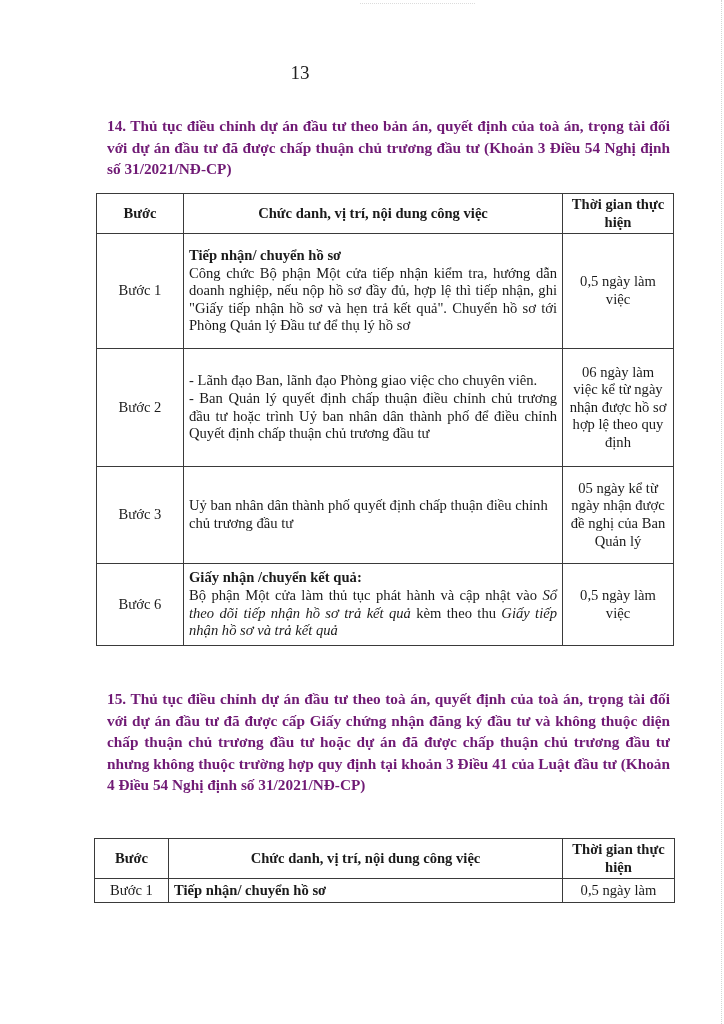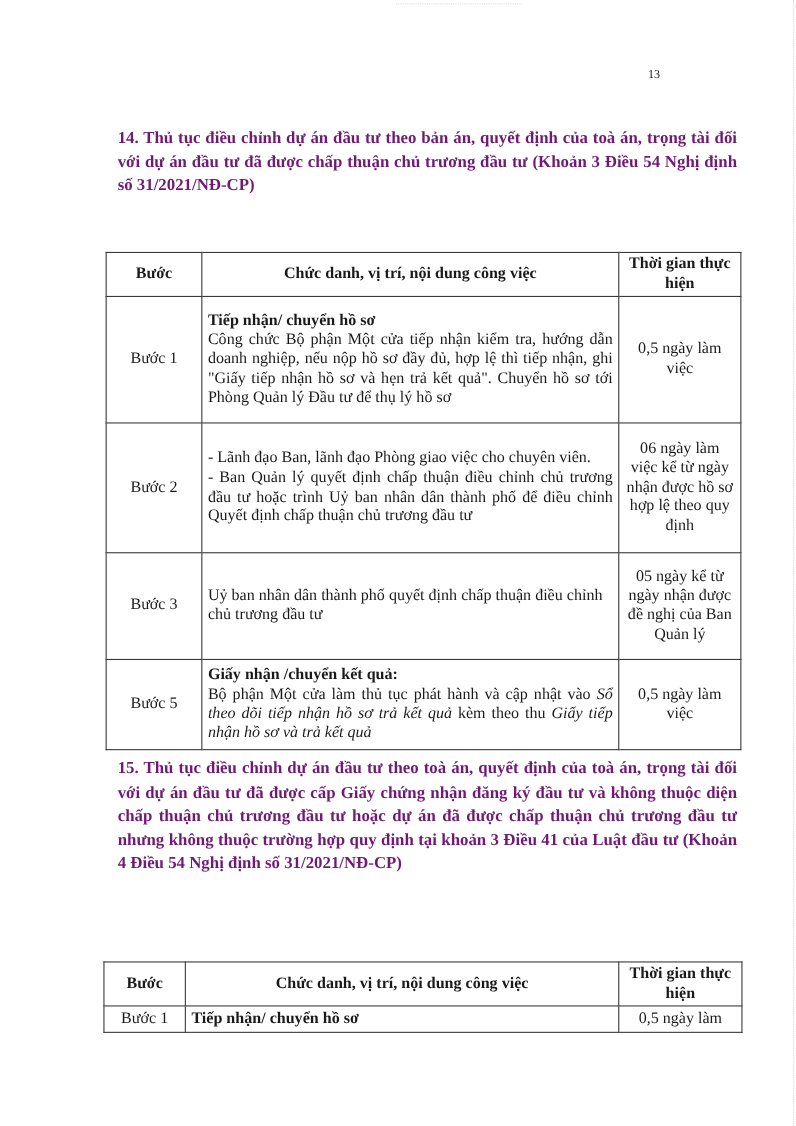--- a/index.html
+++ b/index.html
@@ -9,33 +9,33 @@
   }
   .edge-line {
     position: absolute; left: 721px; top: 0; width: 0; height: 1024px;
     border-left: 1px dotted #d4d4d4;
   }
   .top-noise {
     position: absolute; left: 360px; top: 3px; width: 115px; height: 0;
     border-top: 1px dotted #dcdcdc;
   }
   .page-number {
-    position: absolute; left: 0; width: 600px; top: 62px; text-align: right;
-    font-size: 11px; color: #222;
+    position: absolute; left: 0; width: 600px; top: 62px; text-align: center;
+    font-size: 19px; color: #222;
   }
   .section-title {
     position: absolute; left: 107px; width: 563px;
     font-weight: bold; font-size: 15.3px; line-height: 21.5px; text-align: justify;
     color: #701a75;
   }
   .section-title.s14 { top: 115px; }
   .section-title.s15 { top: 688px; }
   table.proc {
     position: absolute; border-collapse: collapse; table-layout: fixed;
-    font-size: 14.6px; line-height: 17.6px; margin-top: 36px;
+    font-size: 14.6px; line-height: 17.6px;
   }
   table.proc td, table.proc th {
     border: 1px solid #3a3a3a; padding: 1px 5px; vertical-align: middle;
   }
   table.proc th { font-weight: bold; text-align: center; }
   table.t14 { left: 96px; top: 193px; width: 577px; }
   table.t15 { left: 94px; top: 838px; width: 580px; }
   .c-step { text-align: center; }
   .c-time { text-align: center; }
   .c-desc { text-align: justify; }
@@ -83,21 +83,21 @@
       <span class="desc-line">- Ban Quản lý quyết định chấp thuận điều chỉnh chủ trương đầu tư hoặc trình Uỷ ban nhân dân thành phố để điều chỉnh Quyết định chấp thuận chủ trương đầu tư</span>
     </td>
     <td class="c-time">06 ngày làm việc kể từ ngày nhận được hồ sơ hợp lệ theo quy định</td>
   </tr>
   <tr style="height:97px">
     <td class="c-step">Bước 3</td>
     <td class="c-desc" style="text-align:left">Uỷ ban nhân dân thành phố quyết định chấp thuận điều chỉnh chủ trương đầu tư</td>
     <td class="c-time">05 ngày kể từ ngày nhận được đề nghị của Ban Quản lý</td>
   </tr>
   <tr style="height:82px">
-    <td class="c-step">Bước 5</td>
+    <td class="c-step">Bước 6</td>
     <td class="c-desc">
       <span class="desc-head">Giấy nhận /chuyển kết quả:</span>
       <span class="desc-body"><span>Bộ phận Một cửa làm thủ tục phát hành và cập nhật vào </span><i>Sổ theo dõi tiếp nhận hồ sơ trả kết quả</i><span> kèm theo thu </span><i>Giấy tiếp nhận hồ sơ và trả kết quả</i></span>
     </td>
     <td class="c-time">0,5 ngày làm việc</td>
   </tr>
 </tbody>
   </table>
 
 <div class="section-title s15">15. Thủ tục điều chỉnh dự án đầu tư theo toà án, quyết định của toà án, trọng tài đối với dự án đầu tư đã được cấp Giấy chứng nhận đăng ký đầu tư và không thuộc diện chấp thuận chủ trương đầu tư hoặc dự án đã được chấp thuận chủ trương đầu tư nhưng không thuộc trường hợp quy định tại khoản 3 Điều 41 của Luật đầu tư (Khoản 4 Điều 54 Nghị định số 31/2021/NĐ-CP)</div>

